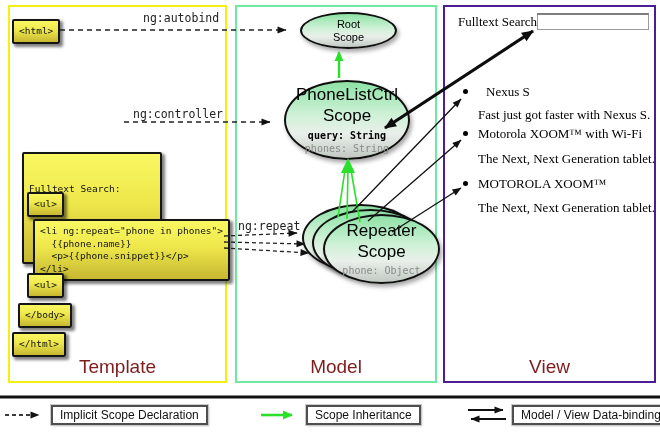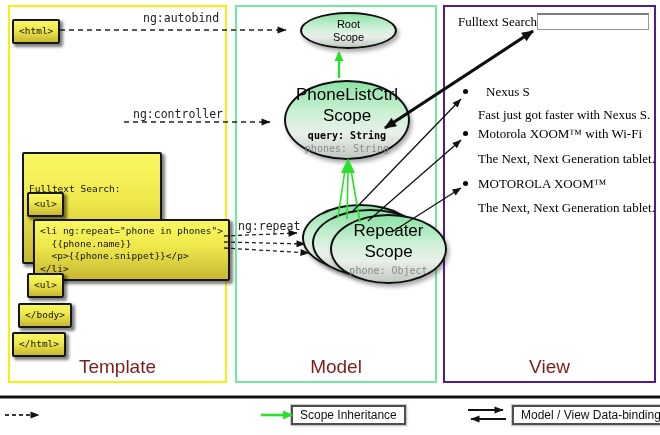--- a/index.html
+++ b/index.html
@@ -41,21 +41,21 @@
   
   .ellipse{position:absolute;z-index:5;border:2px solid #101010;border-radius:50%;
     background:linear-gradient(180deg,#8ee2a6 0%,#cdf1d6 42%,#e9f0e9 68%,#c2c9c2 100%);
     box-shadow:2px 3px 4px rgba(0,0,0,0.35);
     display:flex;flex-direction:column;justify-content:center;
     text-align:center;margin-left:8px;}
   #root-scope{left:292px;top:12px;width:93px;height:33px;}
   #phonelist-scope{left:276px;top:80px;width:122px;height:76px;}
   #repeater-back1{left:294px;top:204px;width:113px;height:64px;}
   #repeater-back2{left:304px;top:209px;width:113px;height:64px;}
-  #repeater-scope{left:322px;top:214px;width:113px;height:66px;}
+  #repeater-scope{left:315px;top:214px;width:113px;height:66px;}
   .scope-title{font-size:17px;line-height:1.18;color:#000;white-space:pre;}
   .scope-prop{font-family:"DejaVu Sans Mono",monospace;font-size:10px;line-height:1.3;}
   .prop-bold{font-weight:bold;color:#000;}
   .prop-gray{color:#8a8a8a;}
   #phonelist-scope .scope-title{margin-bottom:3px;}
   #repeater-scope .scope-title{margin-bottom:2px;}
 
   
   .view-serif{position:absolute;z-index:3;font-family:"Liberation Serif",serif;
               font-size:13px;color:#000;white-space:nowrap;}
@@ -72,21 +72,21 @@
   .bullet{position:absolute;z-index:3;width:5px;height:5px;background:#000;border-radius:50%;}
   #bullet1{left:463px;top:89px;}
   #bullet2{left:463px;top:131px;}
   #bullet3{left:463px;top:181px;}
 
   
   .legend-box{position:absolute;z-index:3;background:#fff;border:2px solid #4f4f4f;
     box-shadow:0 0 0 1px #c8c8c8,1px 1px 2px rgba(0,0,0,0.25);
     font-size:12px;color:#111;padding:1px 7px;white-space:nowrap;}
   #legend-box-implicit{left:51px;top:405px;}
-  #legend-box-inheritance{left:291px;top:405px;}
+  #legend-box-inheritance{left:306px;top:405px;}
   #legend-box-databinding{left:512px;top:405px;}
 
   
   #arrows{position:absolute;left:0;top:0;width:660px;height:435px;z-index:8;
           pointer-events:none;}
 </style>
 </head>
 <body>
 
 <div id="stage">
@@ -147,20 +147,21 @@
   <div class="view-serif" id="item1-desc">Fast just got faster with Nexus S.</div>
 
   <span class="bullet" id="bullet2"></span>
   <div class="view-serif" id="item2-title">Motorola XOOM™  with Wi-Fi</div>
   <div class="view-serif" id="item2-desc">The Next, Next Generation tablet.</div>
 
   <span class="bullet" id="bullet3"></span>
   <div class="view-serif" id="item3-title">MOTOROLA XOOM™</div>
   <div class="view-serif" id="item3-desc">The Next, Next Generation tablet.</div>
 
+  <div class="legend-box" id="legend-box-implicit">Implicit Scope Declaration</div>
   <div class="legend-box" id="legend-box-inheritance">Scope Inheritance</div>
   <div class="legend-box" id="legend-box-databinding">Model / View Data-binding</div>
 
   <svg id="arrows" viewBox="0 0 660 435">
     <defs>
       <marker id="mBlack" markerUnits="userSpaceOnUse" markerWidth="11" markerHeight="9" refX="8.5" refY="3.5" orient="auto" overflow="visible">
         <path d="M0,0 L9,3.5 L0,7 Z" fill="#111"></path>
       </marker>
       <marker id="mBlackBig" markerUnits="userSpaceOnUse" markerWidth="14" markerHeight="12" refX="11" refY="5" orient="auto" overflow="visible">
         <path d="M0,0 L12,5 L0,10 Z" fill="#0d0d0d"></path>

